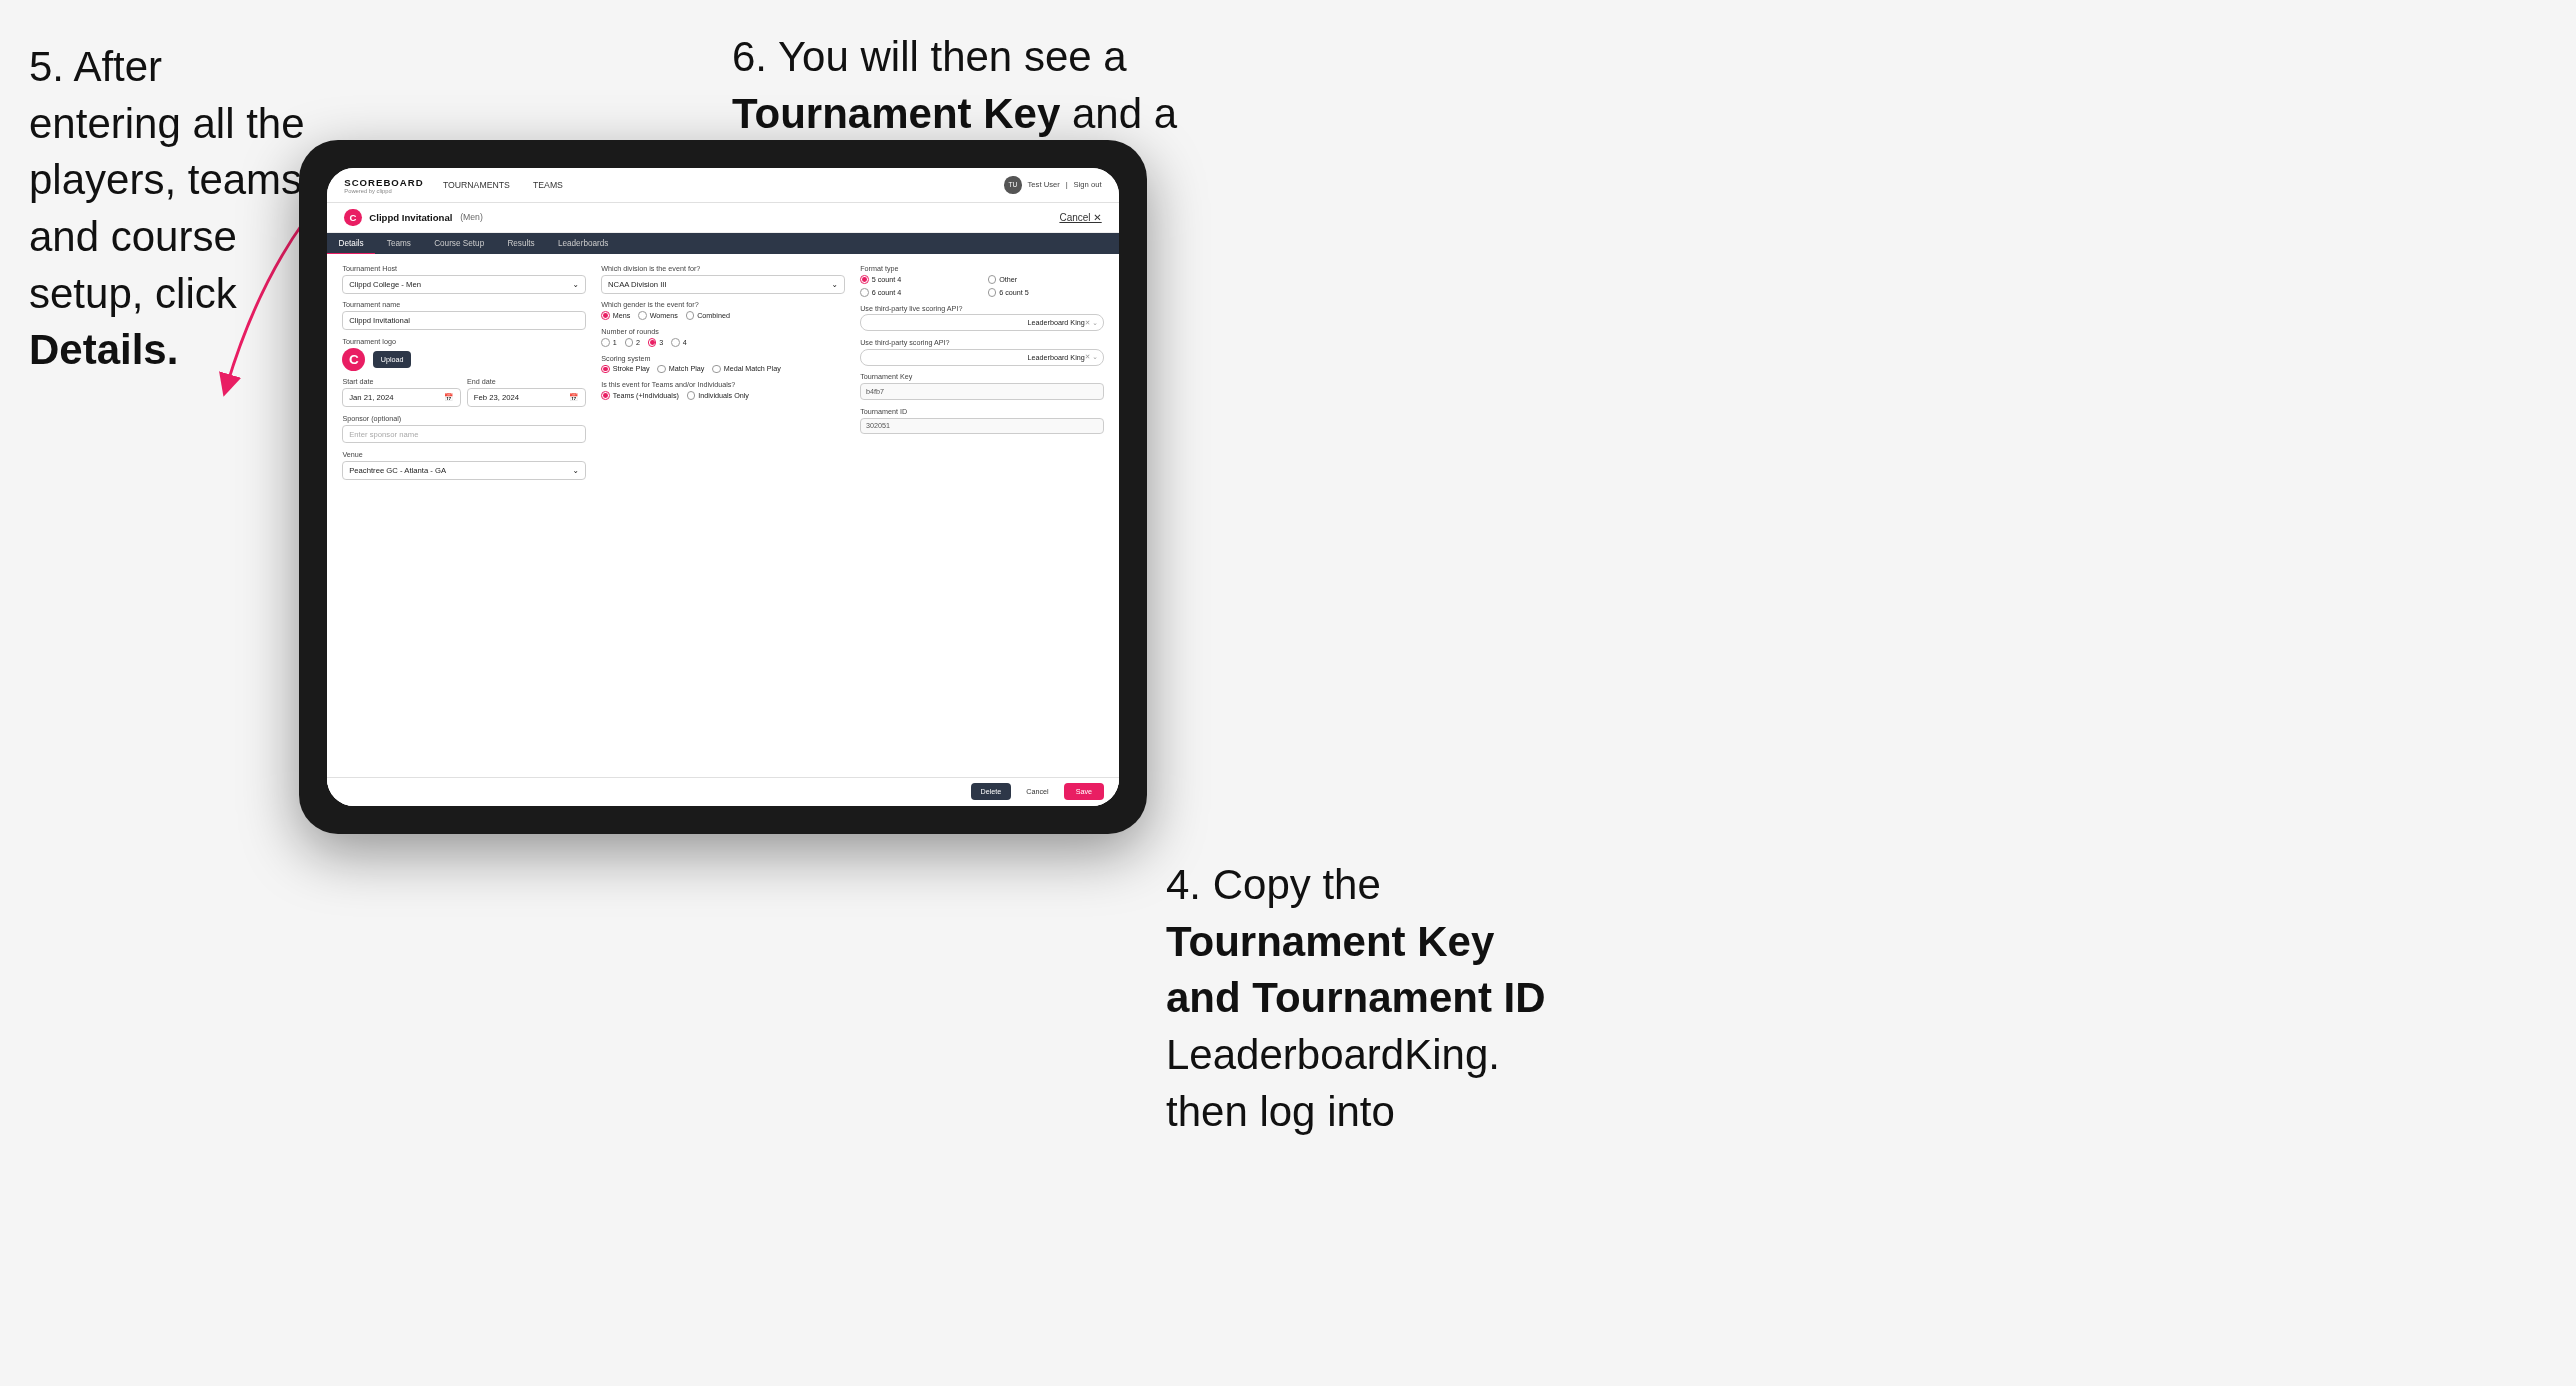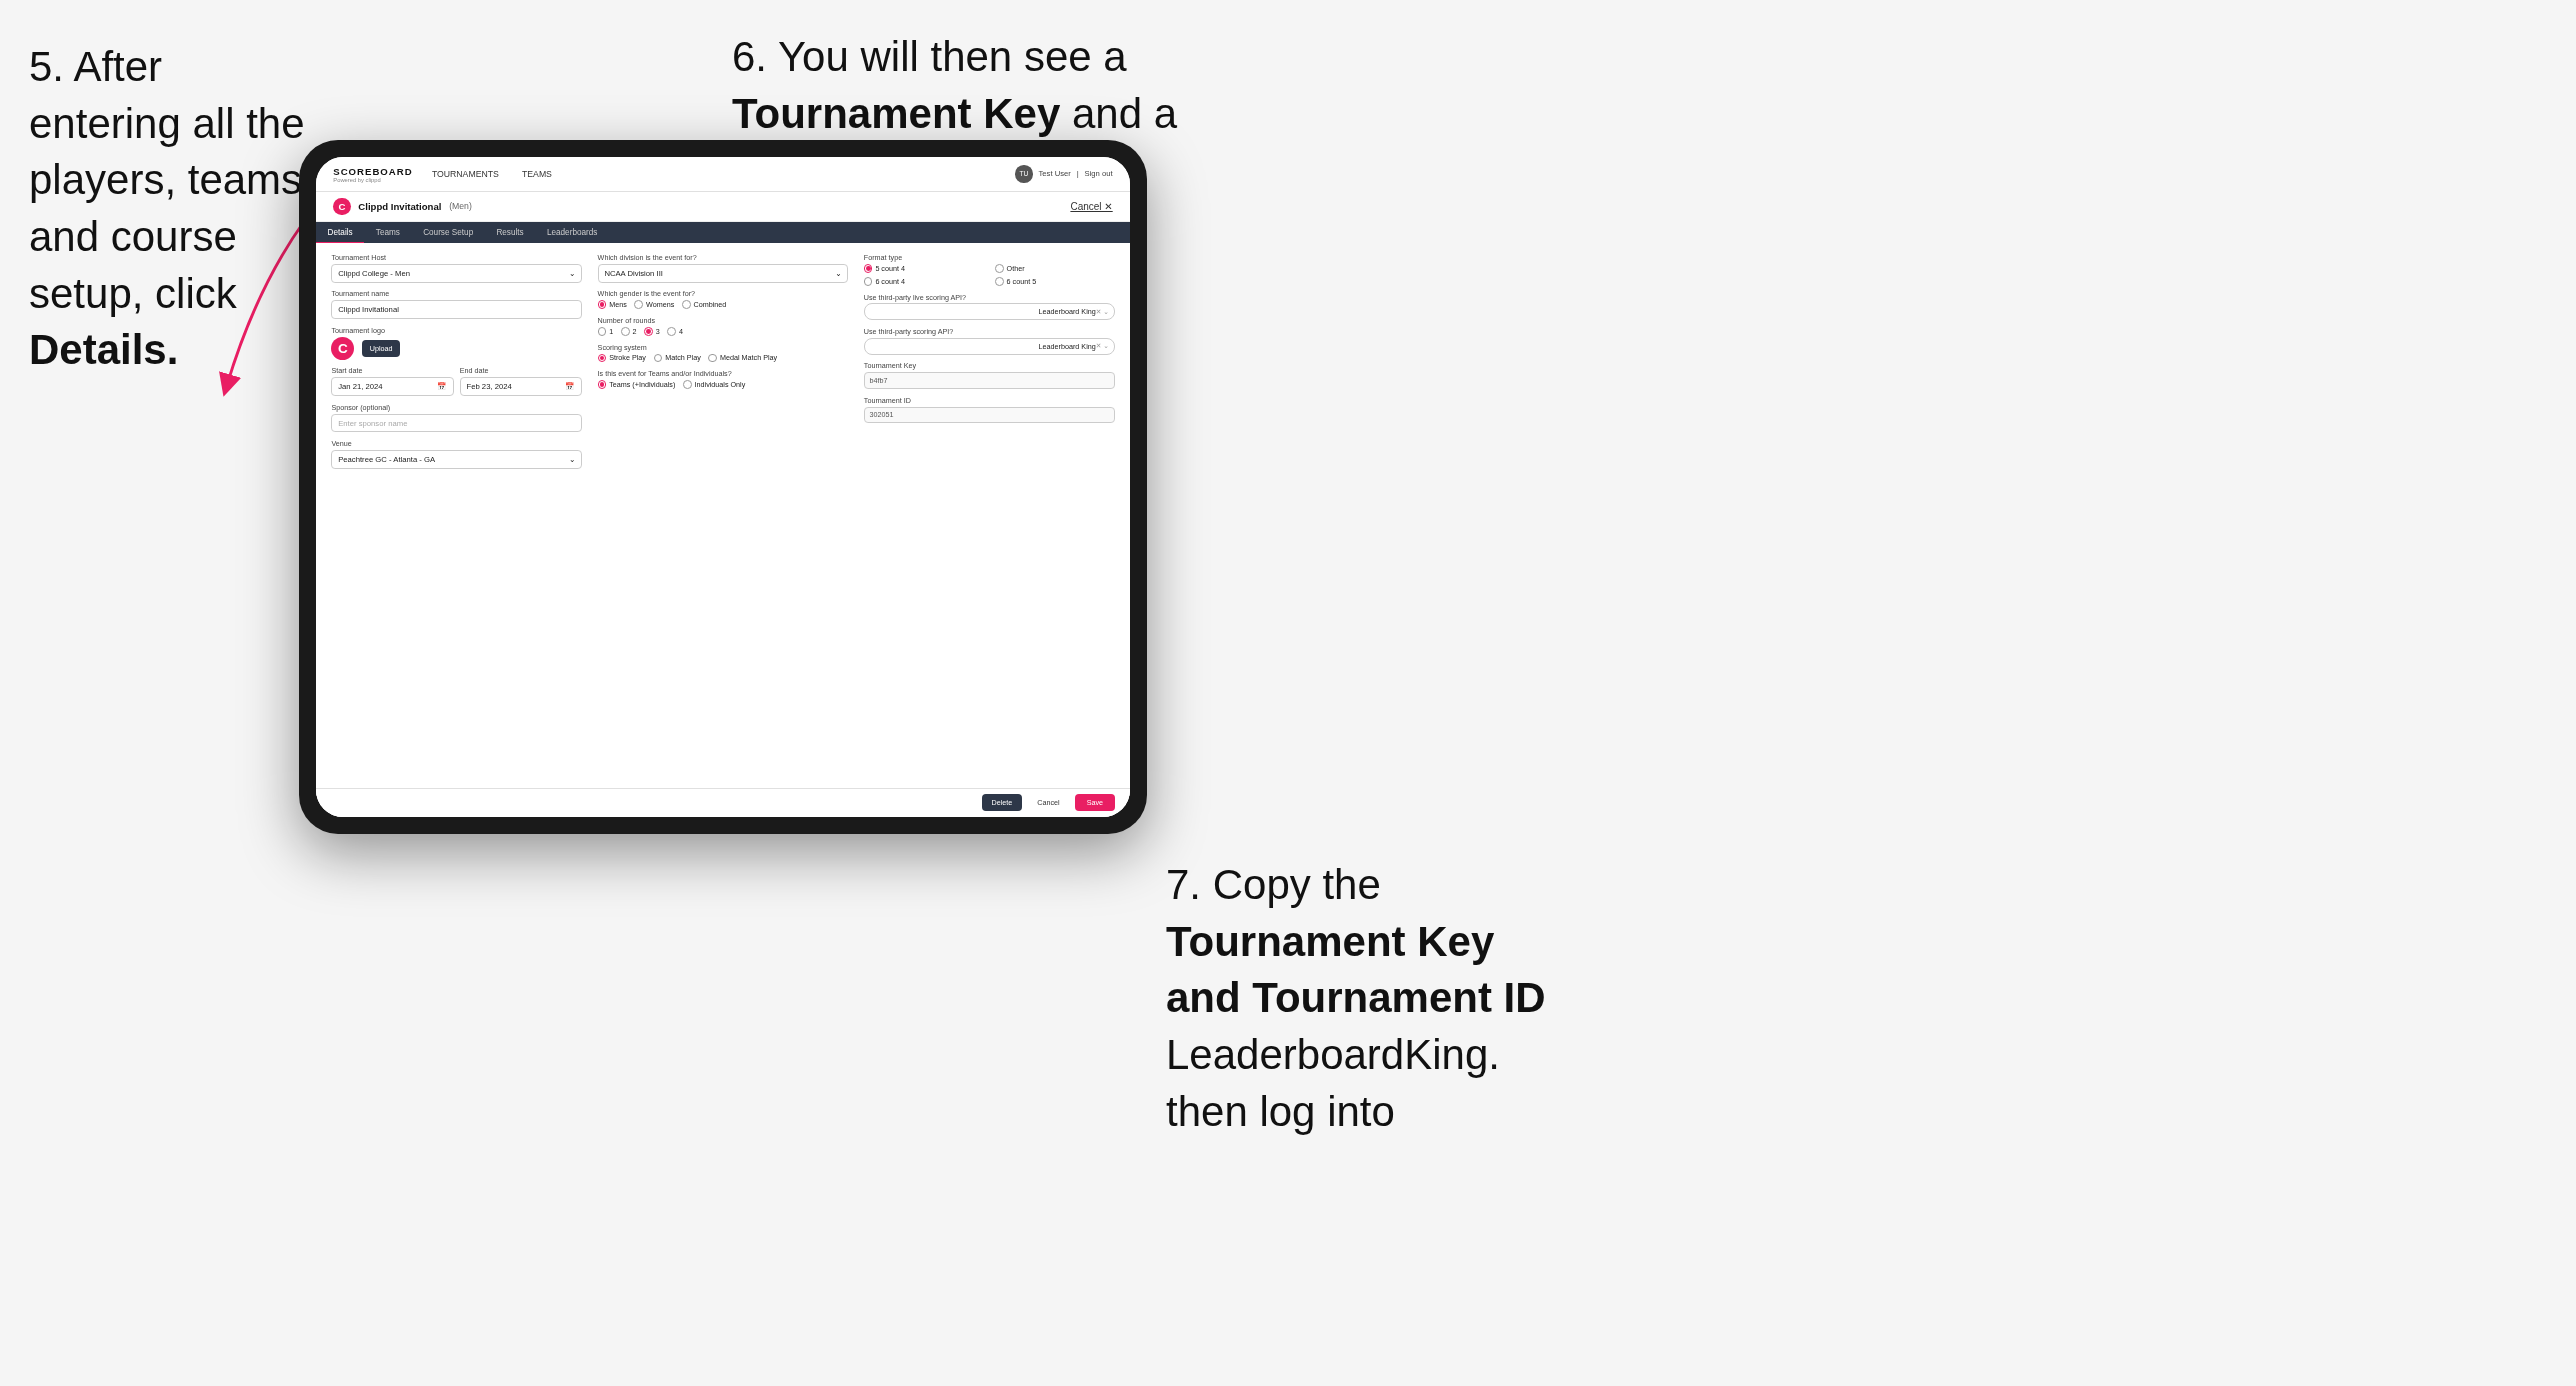--- a/index.html
+++ b/index.html
@@ -29,21 +29,21 @@
 
     
     .tablet-frame {
       position: absolute;
       top: 140px;
       left: 299px;
       width: 848px;
       height: 694px;
       background: #1a1a1a;
       border-radius: 39px;
-      padding: 17px;
+      padding: 28px;
       box-shadow: 0 19px 58px rgba(0,0,0,0.4);
     }
     .tablet-screen {
       width: 100%;
       height: 100%;
       background: #fff;
       border-radius: 27px;
       overflow: hidden;
       display: flex;
       flex-direction: column;
@@ -335,21 +335,21 @@
 </div>
 
 <div style="position:absolute; top:29px; left:732px; width:597px;">
   <p class="big-text">6. You will then see a</p>
   <p class="big-text">
     <strong><span>Tournament Key</span></strong><span> and a </span><strong><span>Tournament ID.</span></strong>
   </p>
 </div>
 
 <div style="position:absolute; top:857px; left:1166px; width:501px;">
-  <p class="big-text">7. Copy the</p>
+  <p class="big-text">4. Copy the</p>
   <p class="big-text"><strong><span>Tournament Key</span></strong></p>
   <p class="big-text"><strong><span>and Tournament ID</span></strong></p>
   <p class="big-text">LeaderboardKing.</p>
   <p class="big-text">then log into</p>
 </div>
 
 <svg class="arrow-svg" style="top:212px; left:169px; width:212px; height:193px;" viewBox="0 0 220 200" width="212" height="193">
   <defs>
     <marker id="ah1" markerWidth="8" markerHeight="8" refX="4" refY="4" orient="auto">
       <path d="M0,0 L8,4 L0,8 Z" fill="#e91e63"></path>

